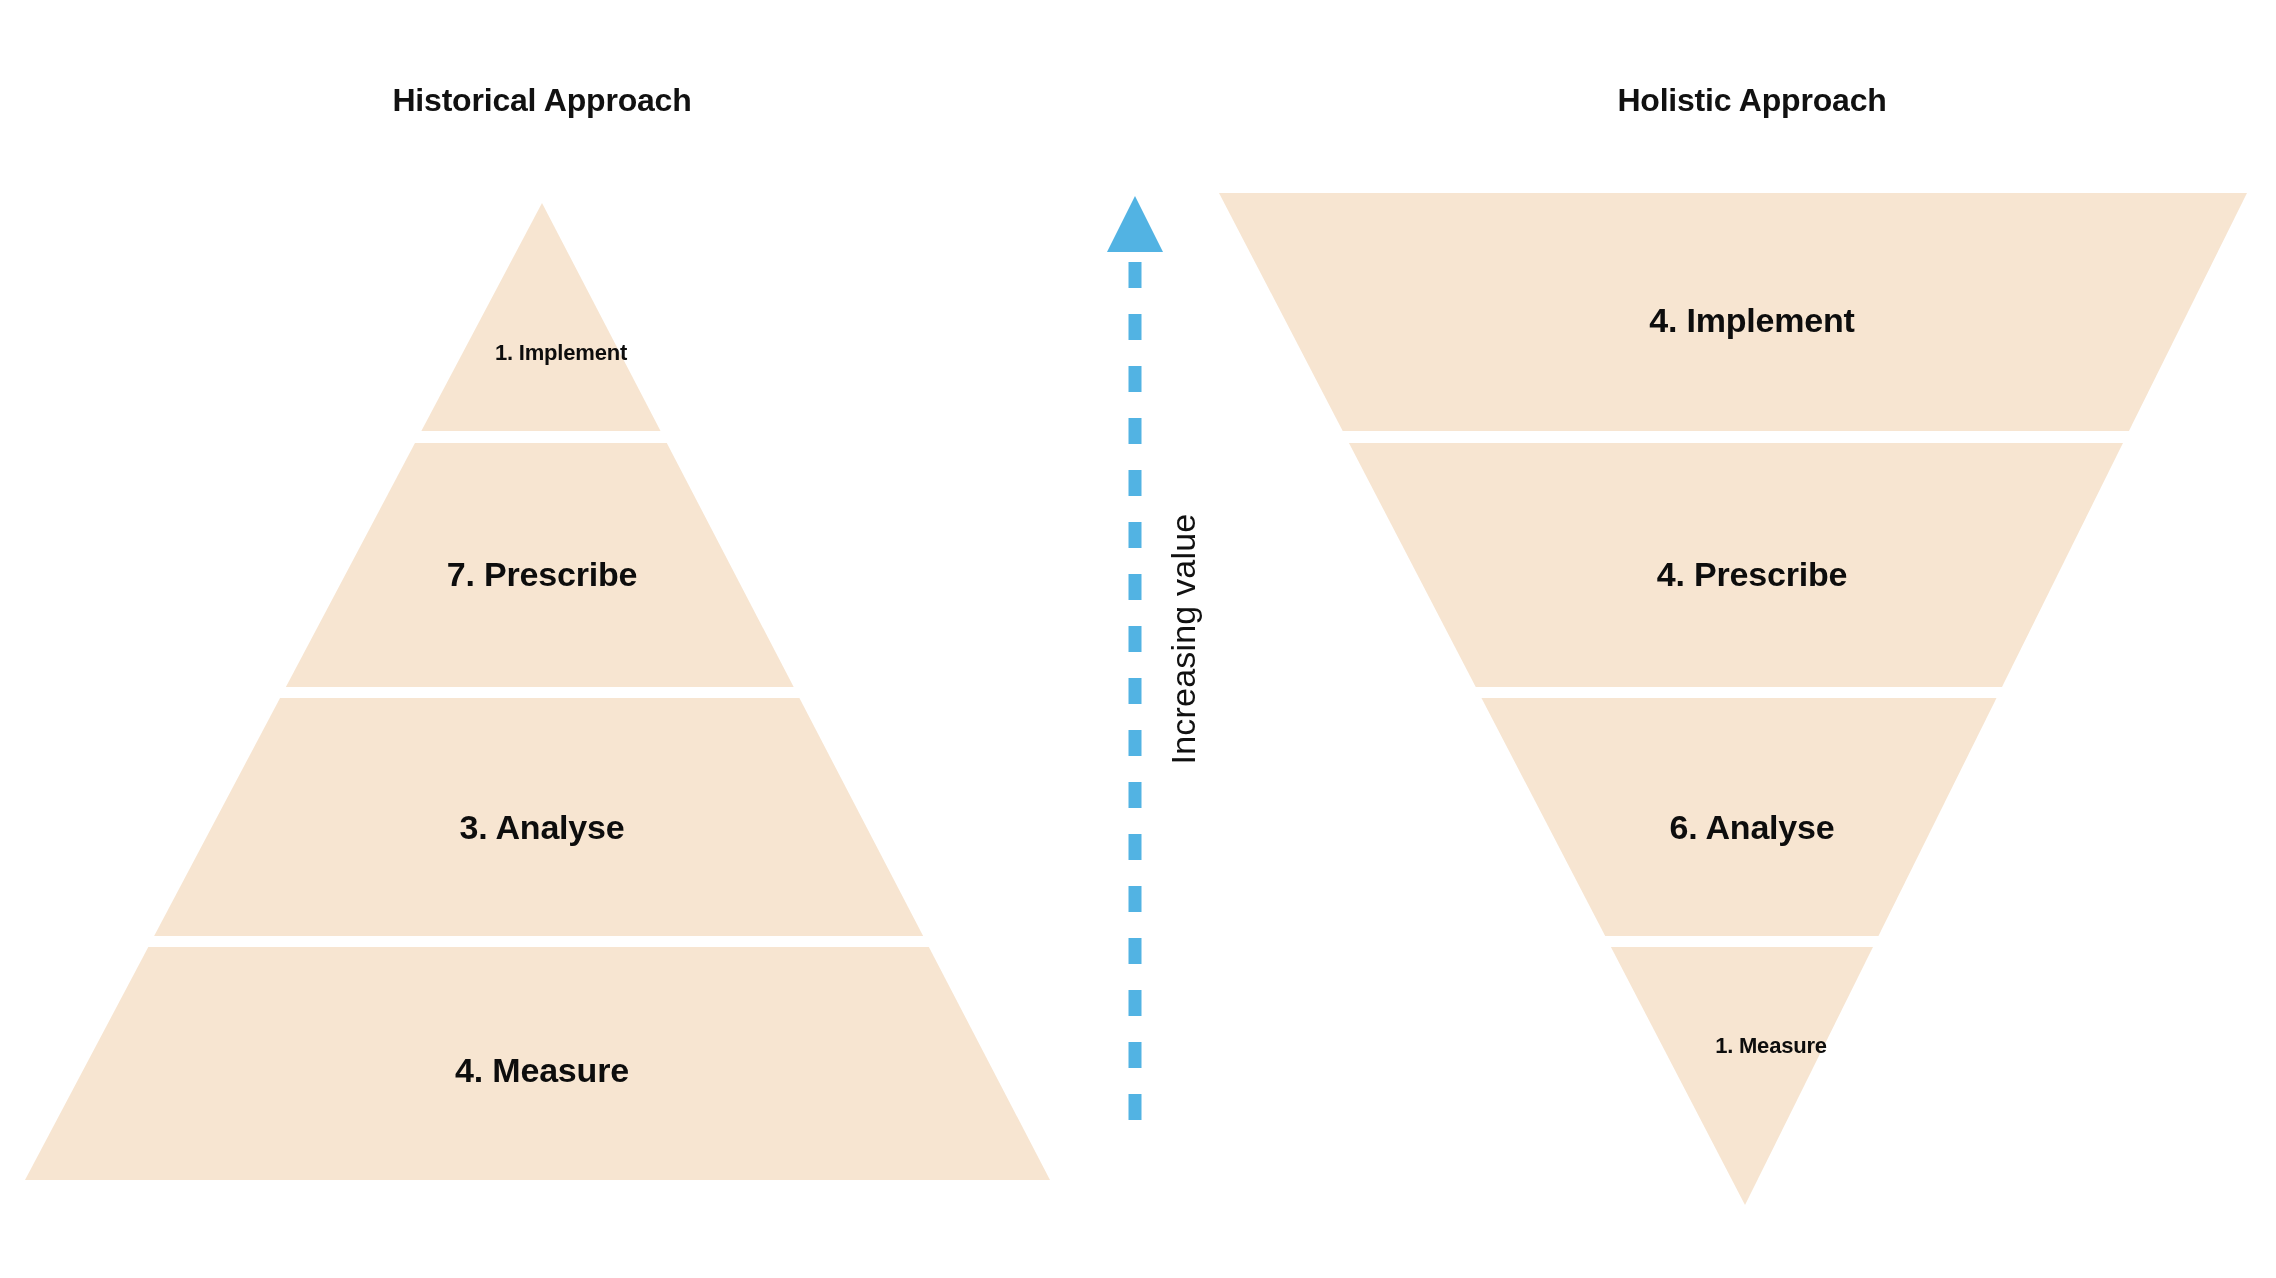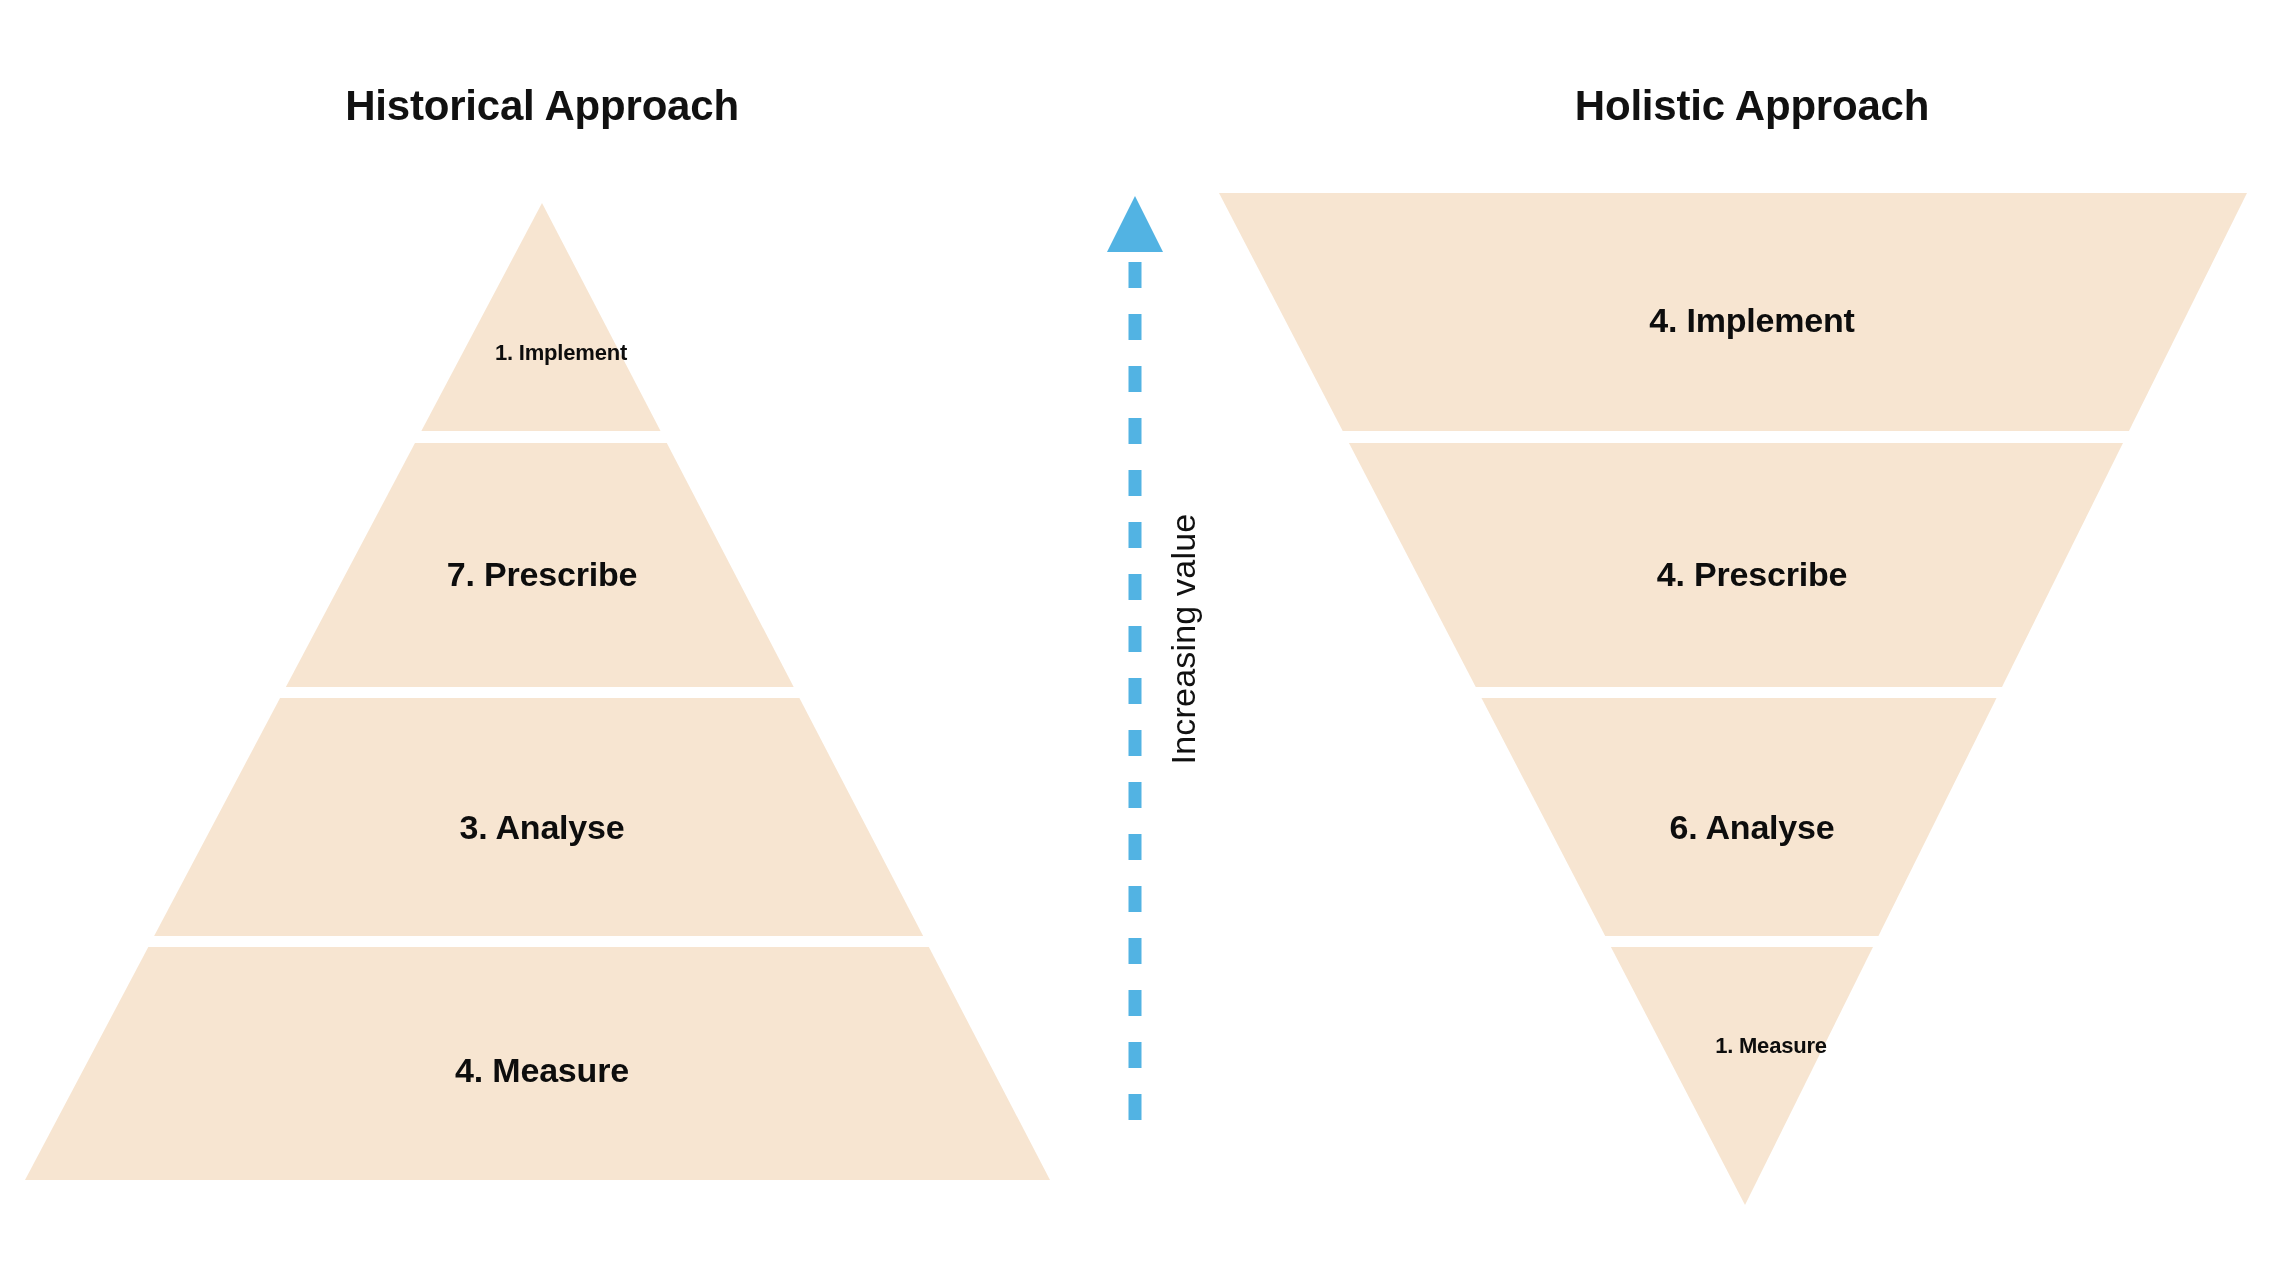--- a/index.html
+++ b/index.html
@@ -17,21 +17,21 @@
   }
   .stage {
     position: absolute;
     left: 0;
     top: 0;
     width: 2276px;
     height: 1278px;
   }
   .panel-title {
     position: absolute;
-    font-size: 42px;
+    font-size: 32px;
     font-weight: bold;
     color: #111111;
     letter-spacing: -0.2px;
     white-space: nowrap;
     text-align: center;
     transform: translateX(-50%);
   }
   #title-left  { left: 542px;  top: 82px; }
   #title-right { left: 1752px; top: 82px; }
 

